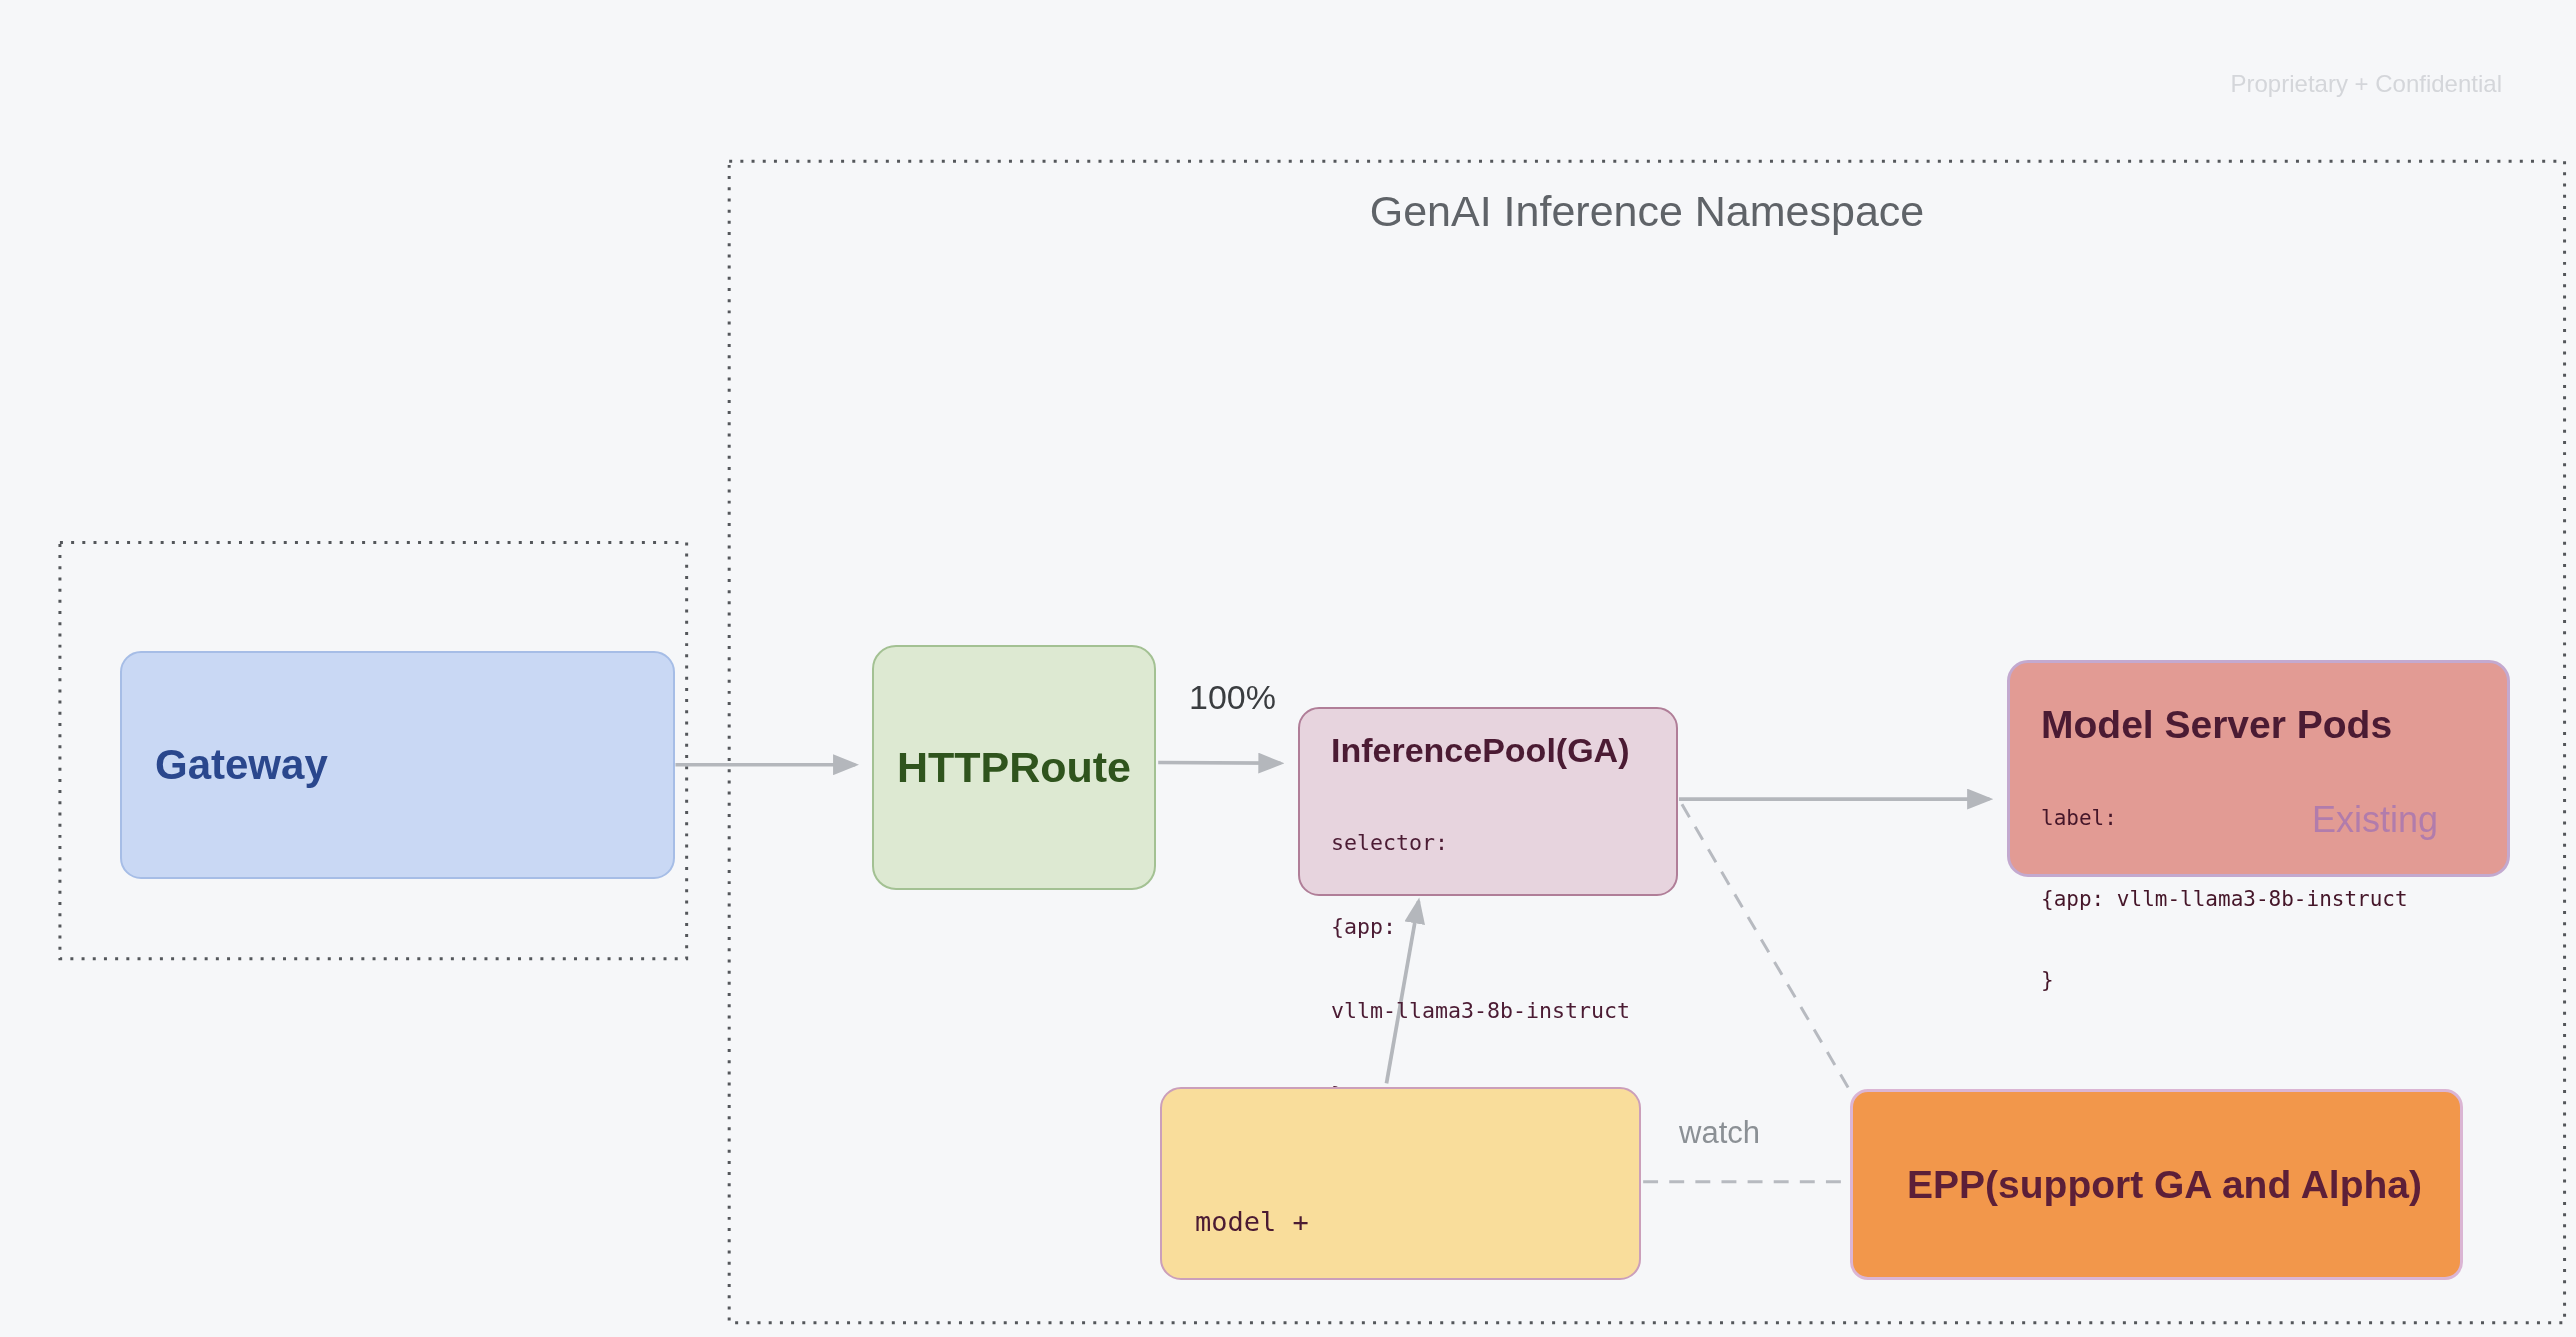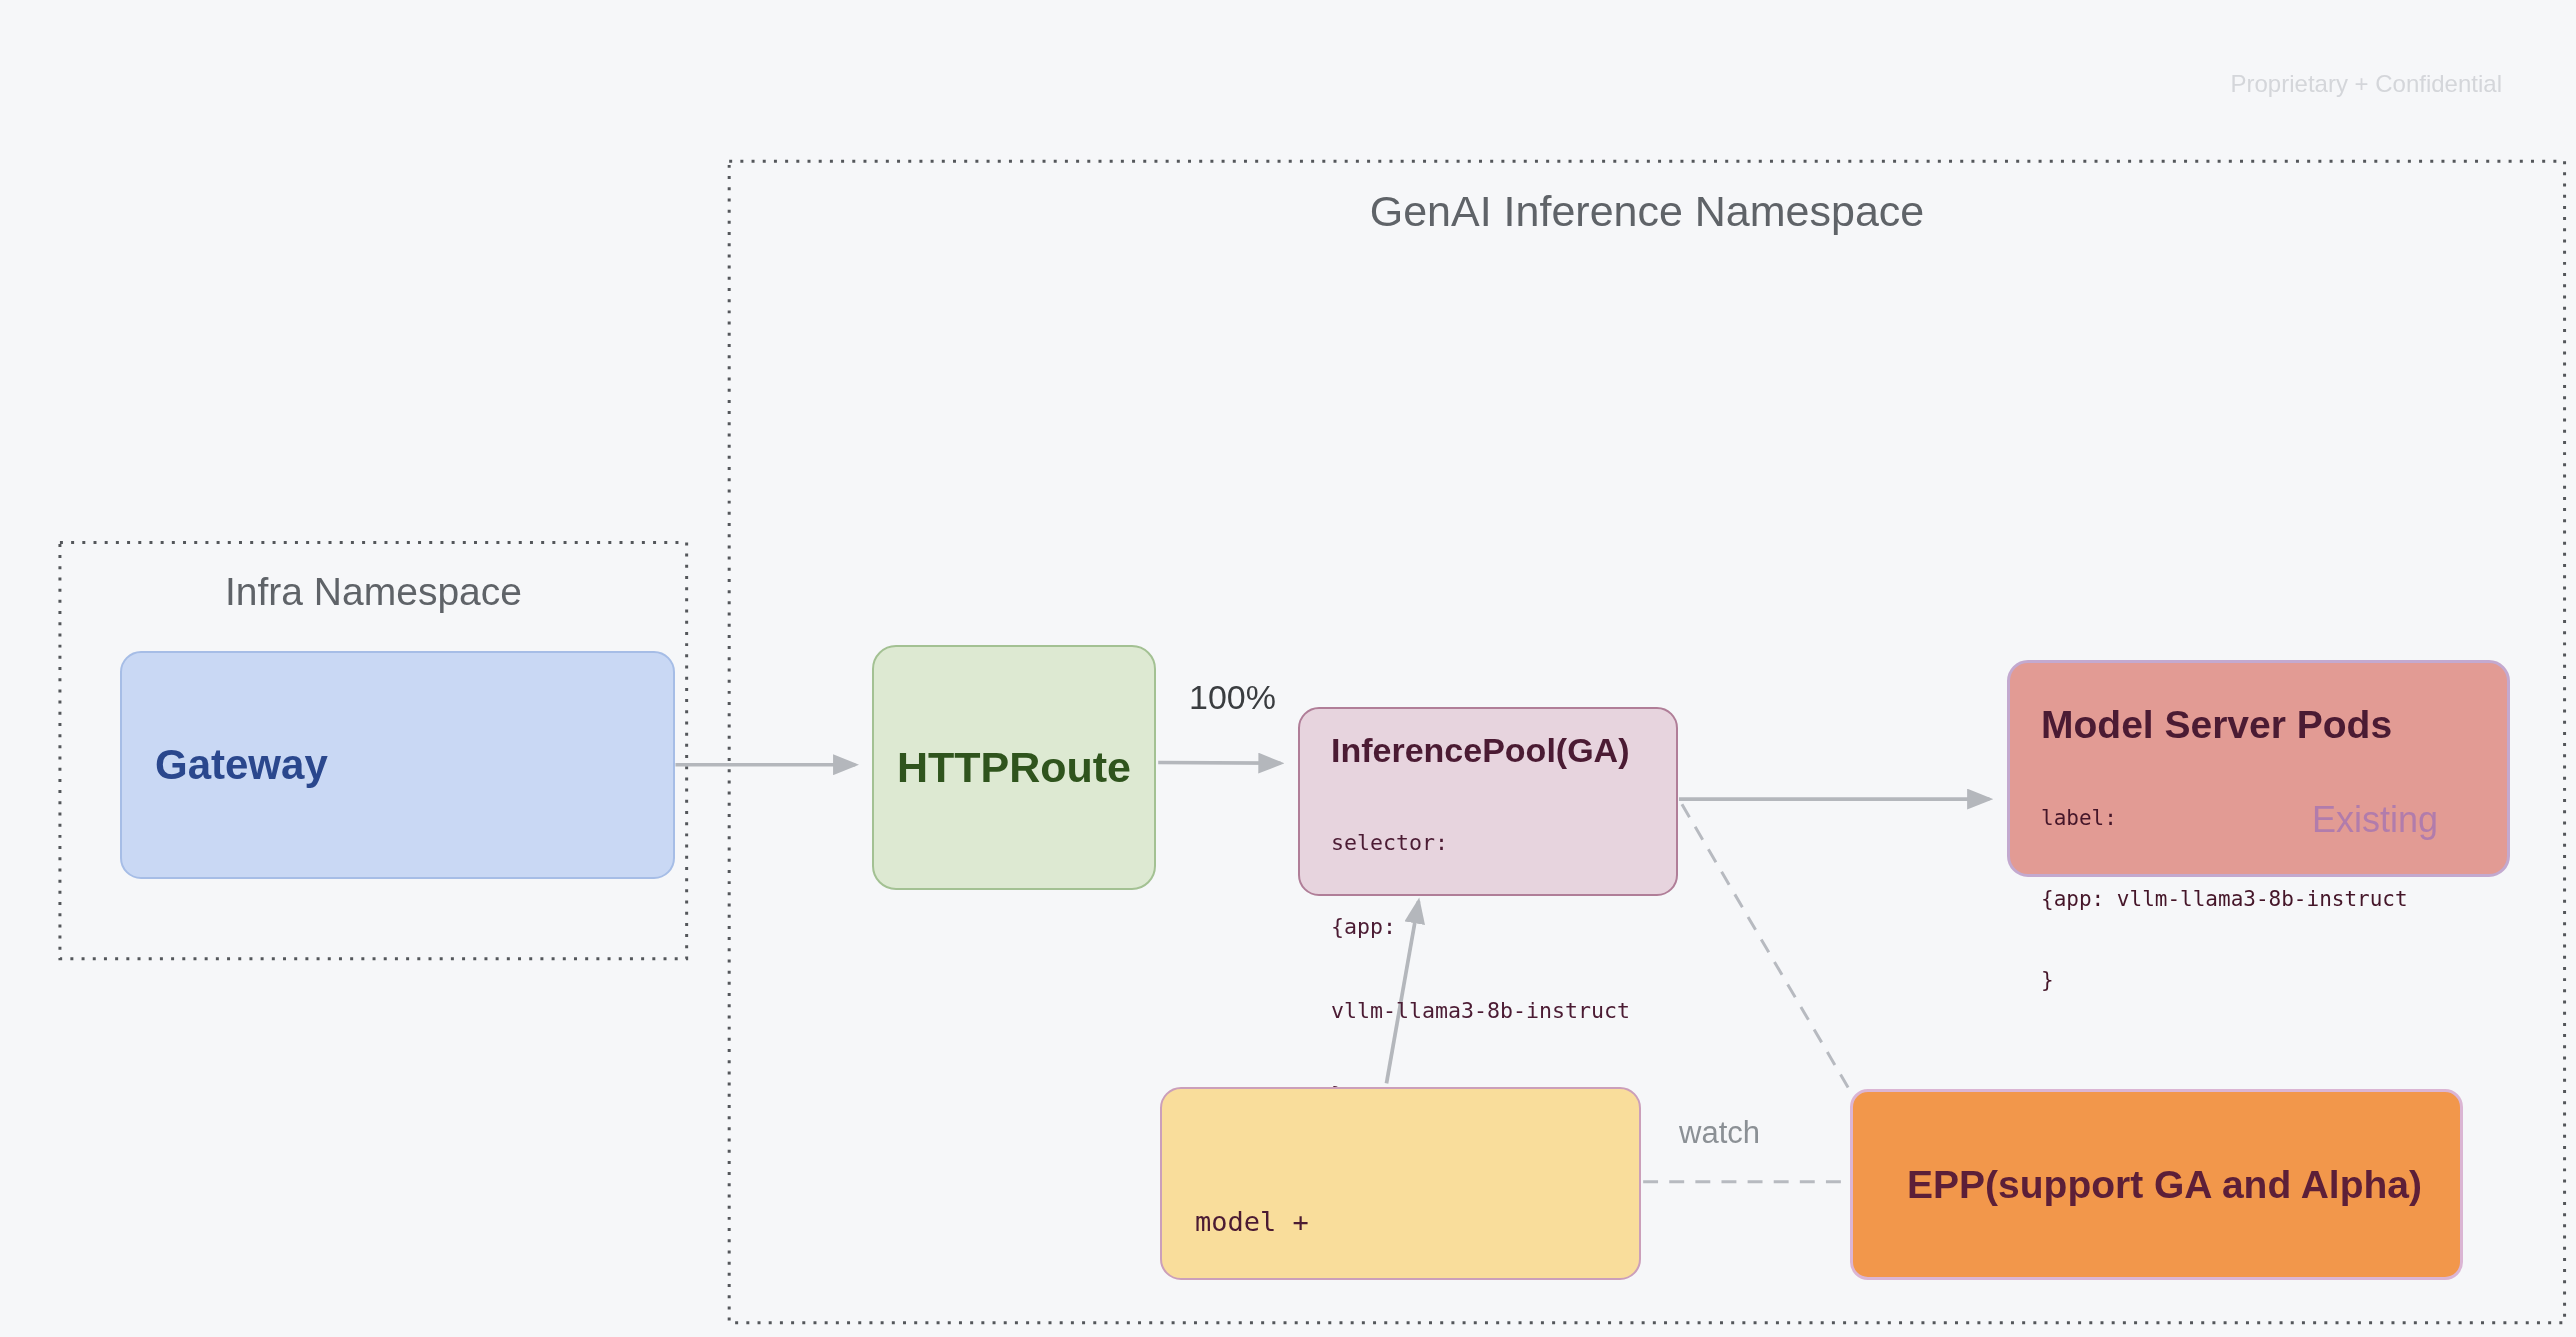--- a/index.html
+++ b/index.html
@@ -156,21 +156,20 @@
     <line class="edge" x1="905" y1="1025" x2="1146" y2="1025" marker-end="url(#arrowhead)"></line>
     <line class="edge" x1="1552" y1="1022" x2="1716" y2="1023" marker-end="url(#arrowhead)"></line>
     <line class="edge" x1="2250" y1="1071" x2="2666" y2="1071" marker-end="url(#arrowhead)"></line>
     <line class="edge" x1="1858" y1="1452" x2="1901" y2="1208" marker-end="url(#arrowhead)"></line>
     <line class="edge-dashed" x1="2254" y1="1078" x2="2477" y2="1458"></line>
     <line class="edge-dashed" x1="2202" y1="1584" x2="2472" y2="1584"></line>
   </svg>
 
   <div id="watermark">Proprietary + Confidential</div>
 
-  <div id="infra-title" class="ns-title">Infra Namespace</div>
   <div id="genai-title" class="ns-title">GenAI Inference Namespace</div>
 
   <div id="node-gateway" class="node">
     <div class="title">Gateway</div>
   </div>
 
   <div id="node-httproute" class="node">
     <div class="title">HTTPRoute</div>
   </div>
 

